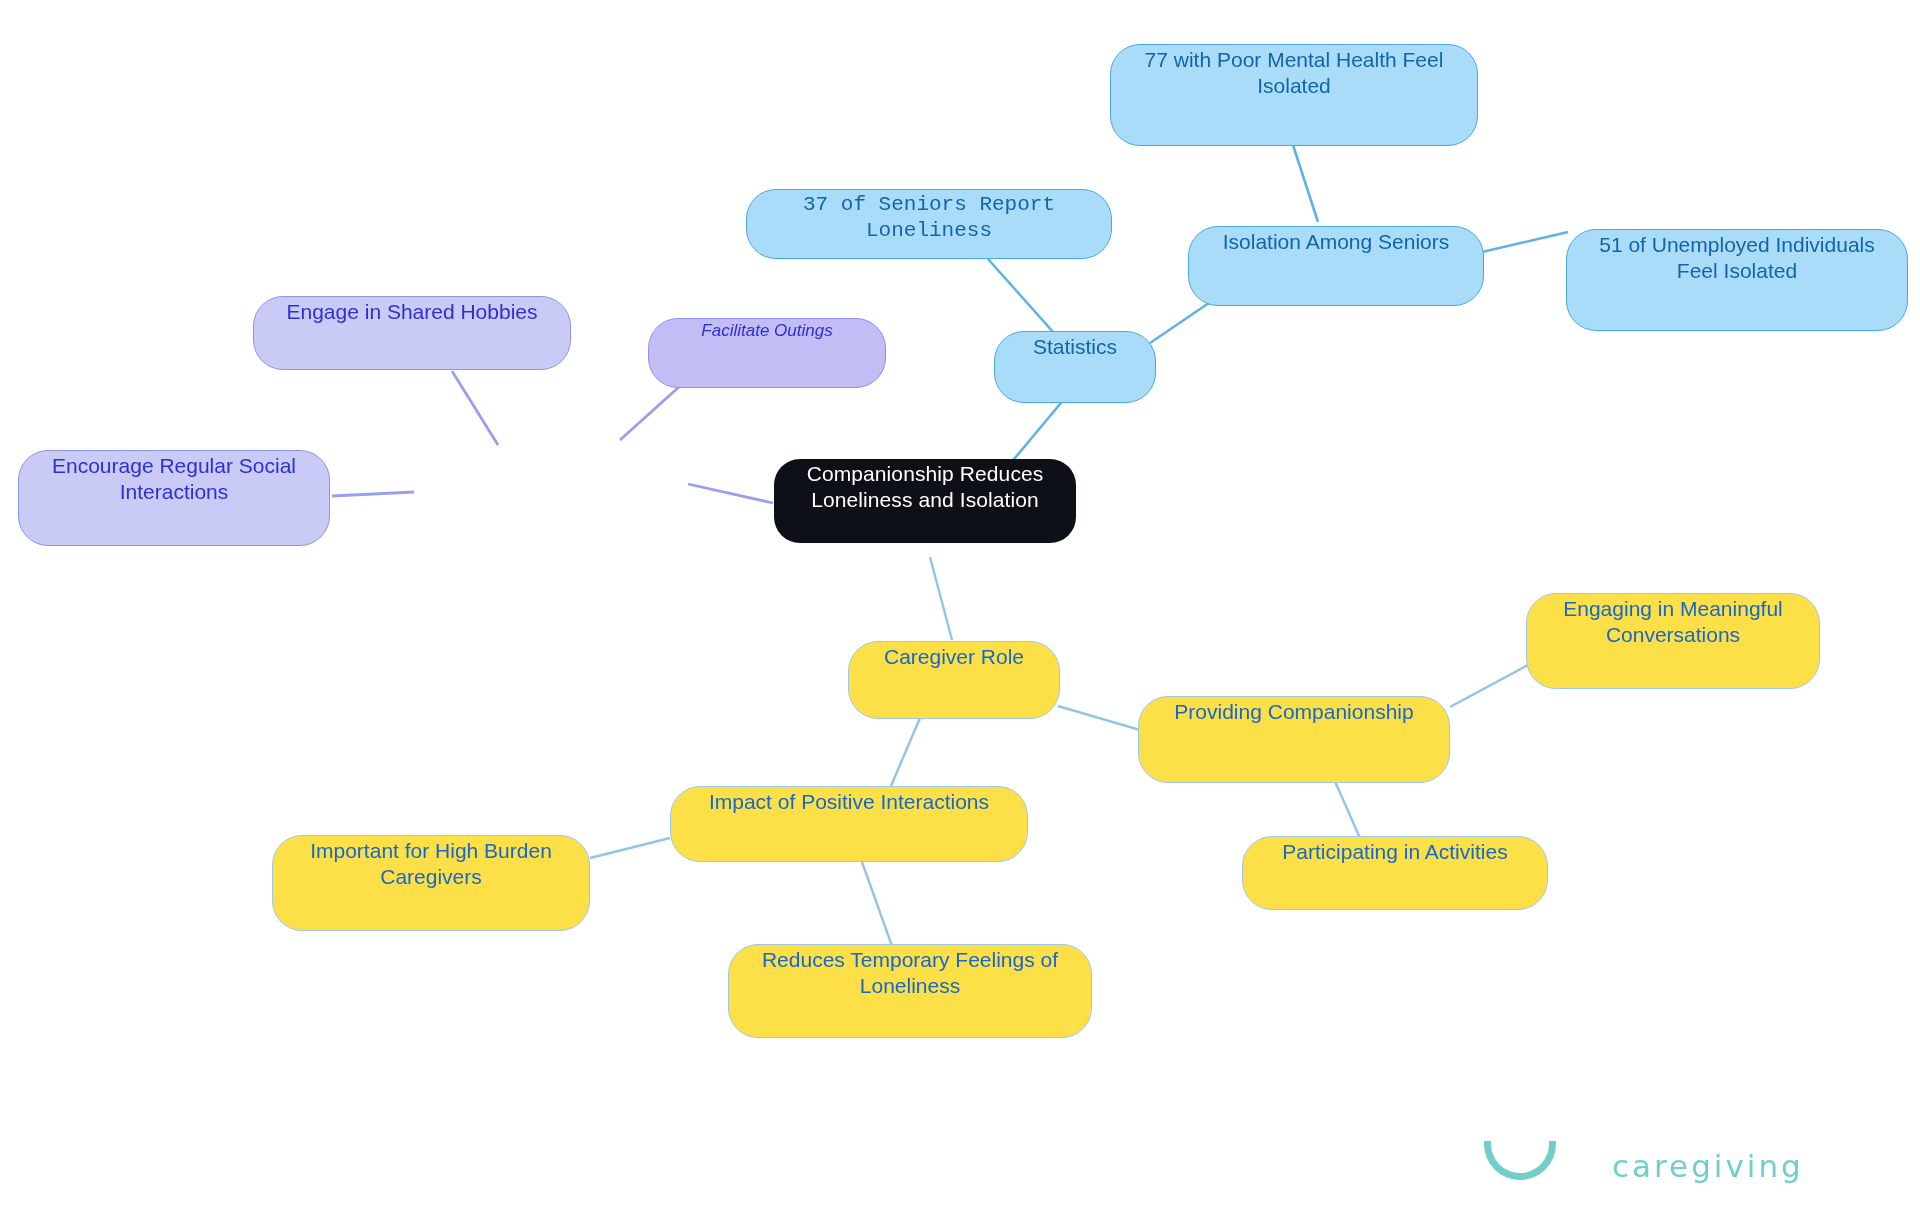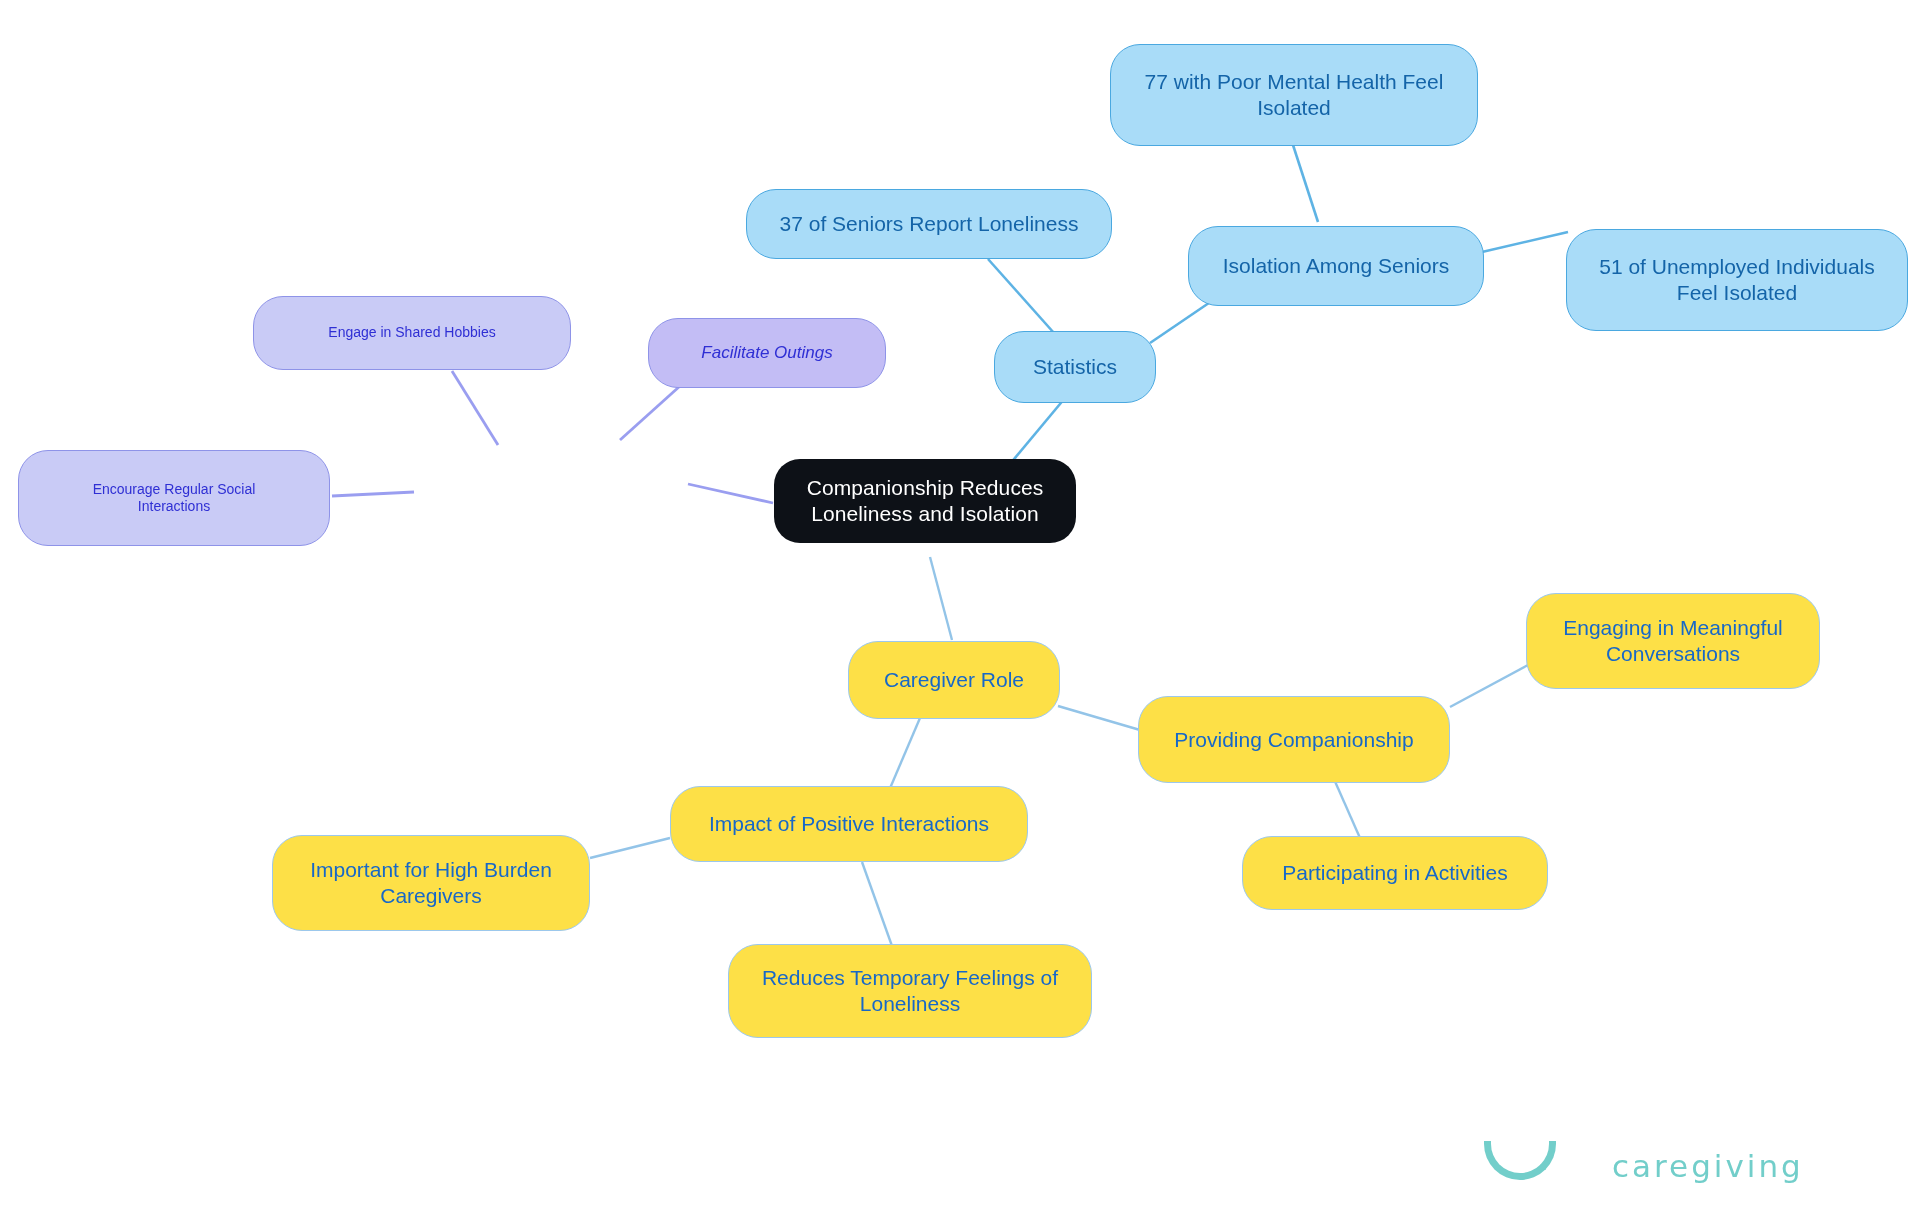--- a/index.html
+++ b/index.html
@@ -22,21 +22,21 @@
     left: 0;
     top: 0;
     width: 1920px;
     height: 1215px;
     pointer-events: none;
   }
   .node {
     position: absolute;
     box-sizing: border-box;
     display: flex;
-    align-items: center;
+    align-items: flex-start;
     justify-content: center;
     text-align: center;
     border-radius: 30px;
     line-height: 1.22;
     padding: 2px 14px;
     white-space: pre-line;
   }
   .node.root {
     background: #0d1117;
     color: #ffffff;
@@ -54,21 +54,21 @@
   .node.blue-light {
     background: #fde047;
     border: 1.6px solid #9cc8ec;
     color: #1768c8;
     font-size: 21px;
   }
   .node.purple {
     background: #c9cbf6;
     border: 1.6px solid #8e93e8;
     color: #2f2fd4;
-    font-size: 14px;
+    font-size: 21px;
   }
   .node.purple-strong {
     background: #c3bdf5;
     border: 1.6px solid #8e93e8;
     color: #2f2fd4;
     font-size: 17px;
     font-style: italic;
   }
   #logo {
     position: absolute;
@@ -141,21 +141,21 @@
 
   <div class="node blue-dark" style="left:994px; top:331px; width:162px; height:72px;">
     <span>Statistics</span>
   </div>
 
   <div class="node root" style="left:774px; top:459px; width:302px; height:84px;">
     <span>Companionship Reduces
 Loneliness and Isolation</span>
   </div>
 
-  <div class="node blue-dark" style="left:746px; top:189px; width:366px; height:70px;">
+  <div class="node blue-dark" style="left:746px; top:189px; width:366px; height:70px;font-family:Liberation Mono, monospace;">
     <span>37 of Seniors Report Loneliness</span>
   </div>
 
   <div class="node blue-dark" style="left:1188px; top:226px; width:296px; height:80px;">
     <span>Isolation Among Seniors</span>
   </div>
 
   <div class="node blue-dark" style="left:1110px; top:44px; width:368px; height:102px;">
     <span>77 with Poor Mental Health Feel
 Isolated</span>

